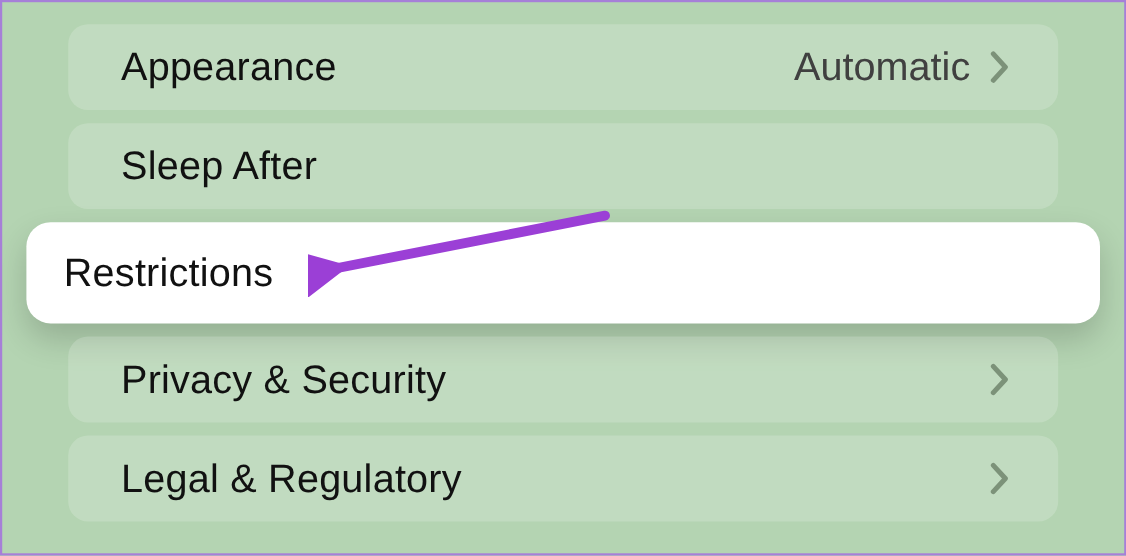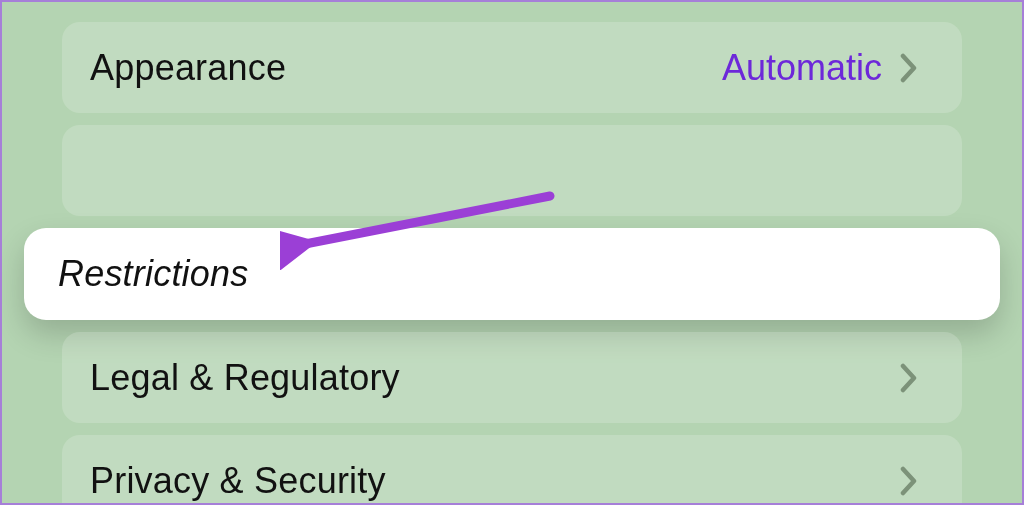--- a/index.html
+++ b/index.html
@@ -16,49 +16,48 @@
     .list {
       width: 100%;
       display: flex;
       flex-direction: column;
       gap: 12px;
     }
     .row {
       display: flex;
       align-items: center;
       justify-content: space-between;
-      height: 91px;
-      padding: 0 44px 0 28px;
+      height: 78px;
+      padding: 0 44px 0 48px;
       margin: 0 60px;
       border-radius: 18px;
       background: rgba(255,255,255,0.18);
     }
     .row.highlight {
       background: #ffffff;
       margin: 0 22px;
       border-radius: 22px;
       box-shadow: 0 14px 30px rgba(0,0,0,0.18);
       height: 92px;
       padding: 0 44px 0 34px;
-      font-style: italic;
     }
     .label {
       font-size: 36px;
       font-weight: 500;
       color: #111;
       letter-spacing: 0.2px;
     }
     .right {
       display: flex;
       align-items: center;
       gap: 18px;
     }
     .value {
       font-size: 36px;
-      color: #6d28d9;
+      color: #404040;
       font-weight: 400;
     }
     .chevron {
       width: 18px;
       height: 30px;
       flex-shrink: 0;
     }
     .chevron svg { display: block; }
     .arrow-annotation {
       position: absolute;
@@ -78,39 +77,40 @@
       <span class="value">Automatic</span>
       <span class="chevron">
         <svg viewBox="0 0 18 30" width="18" height="30">
             <path d="M3 3 L14 15 L3 27" stroke="#7c9279" stroke-width="4.5" fill="none" stroke-linecap="round" stroke-linejoin="round"></path>
           </svg>
       </span>
     </div>
   </div>
 
   <div class="row">
+    <span class="label">Sleep After</span>
   </div>
 
   <div class="row highlight">
     <span class="label">Restrictions</span>
   </div>
 
   <div class="row">
-    <span class="label">Legal &amp; Regulatory</span>
+    <span class="label">Privacy &amp; Security</span>
     <div class="right">
       <span class="chevron">
         <svg viewBox="0 0 18 30" width="18" height="30">
             <path d="M3 3 L14 15 L3 27" stroke="#7c9279" stroke-width="4.5" fill="none" stroke-linecap="round" stroke-linejoin="round"></path>
           </svg>
       </span>
     </div>
   </div>
 
   <div class="row">
-    <span class="label">Privacy &amp; Security</span>
+    <span class="label">Legal &amp; Regulatory</span>
     <div class="right">
       <span class="chevron">
         <svg viewBox="0 0 18 30" width="18" height="30">
             <path d="M3 3 L14 15 L3 27" stroke="#7c9279" stroke-width="4.5" fill="none" stroke-linecap="round" stroke-linejoin="round"></path>
           </svg>
       </span>
     </div>
   </div>
 
 </div>

